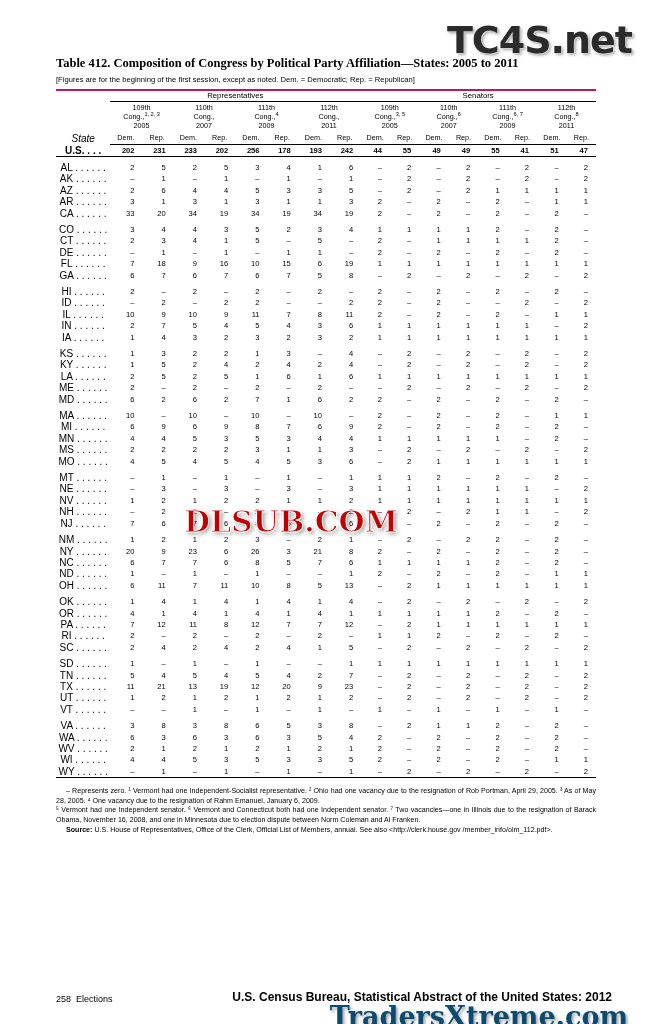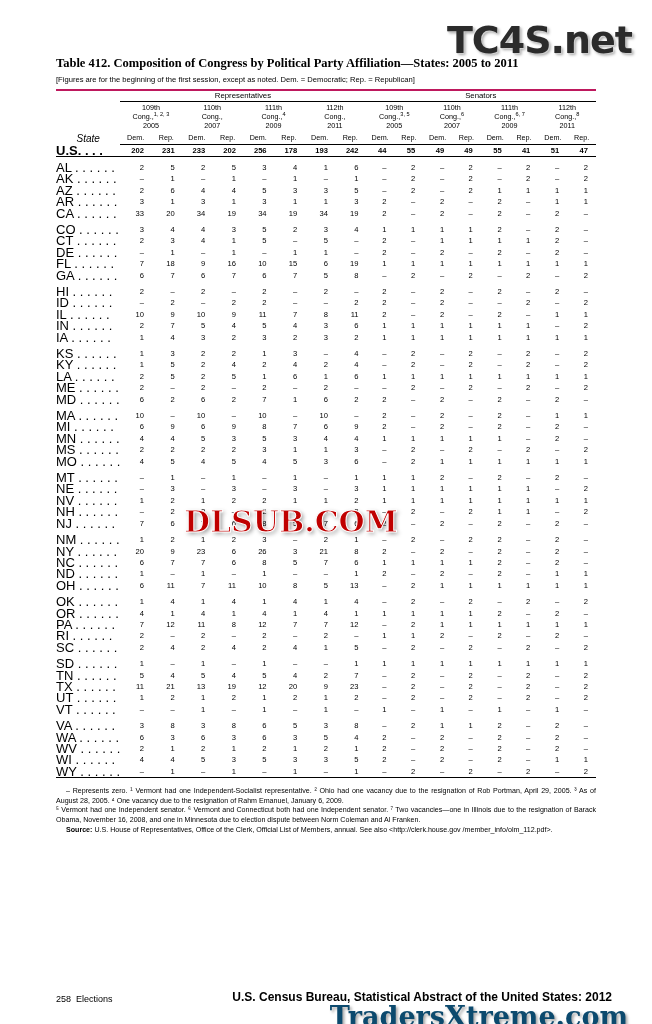--- a/index.html
+++ b/index.html
@@ -81,22 +81,22 @@
     padding-right: 7px !important;
     width: 33px;
     font-size: 7.6px;
     line-height: 11.4px;
   }
   td.num.sen {
     width: 31px;
     padding-right: 8px !important;
   }
   td.state {
-    text-align: left;
-    font-size: 13px;
+    text-align: center;
+    font-size: 10px;
     line-height: 11.4px;
     white-space: nowrap;
     width: 58px;
     margin-top: 10px;
   }
   tr.us td { font-weight: bold; }
   tr.us td.state { font-weight: bold; }
   tr.spacer td { height: 5px; line-height: 5px; font-size: 1px; }
   .footnotes {
     font-size: 7.1px;
@@ -1237,21 +1237,21 @@
             <td class="num sen">–</td>
             <td class="num sen">2</td>
           </tr>
           <tr>
             <td colspan="17" style="border-top: 1px solid rgb(0, 0, 0); height: 3px;"></td>
           </tr>
         </tbody>
     </table>
 
     <div class="footnotes">
-      <span class="indent">– Represents zero. ¹ Vermont had one Independent-Socialist representative. ² Ohio had one vacancy due to the resignation of Rob Portman, April 29, 2005. ³ As of August 28, 2005. ⁴ One vacancy due to the resignation of Rahm Emanuel, January 6, 2009.</span>
+      <span class="indent">– Represents zero. ¹ Vermont had one Independent-Socialist representative. ² Ohio had one vacancy due to the resignation of Rob Portman, April 29, 2005. ³ As of May 28, 2005. ⁴ One vacancy due to the resignation of Rahm Emanuel, January 6, 2009.</span>
       <span>⁵ Vermont had one Independent senator. ⁶ Vermont and Connecticut both had one Independent senator. ⁷ Two vacancies—one in Illinois due to the resignation of Barack Obama, November 16, 2008, and one in Minnesota due to election dispute between Norm Coleman and Al Franken.</span>
       <span class="indent"><b>Source:</b> <span>U.S. House of Representatives, Office of the Clerk, Official List of Members, annual. See also &lt;http://clerk.house.gov /member_info/olm_112.pdf&gt;.</span></span>
     </div>
 
   </div>
 
   <div class="wm wm-dlsub">DLSUB.COM</div>
 
   <div class="pagefoot">
     <span>258</span>&nbsp;&nbsp;<span>Elections</span>

